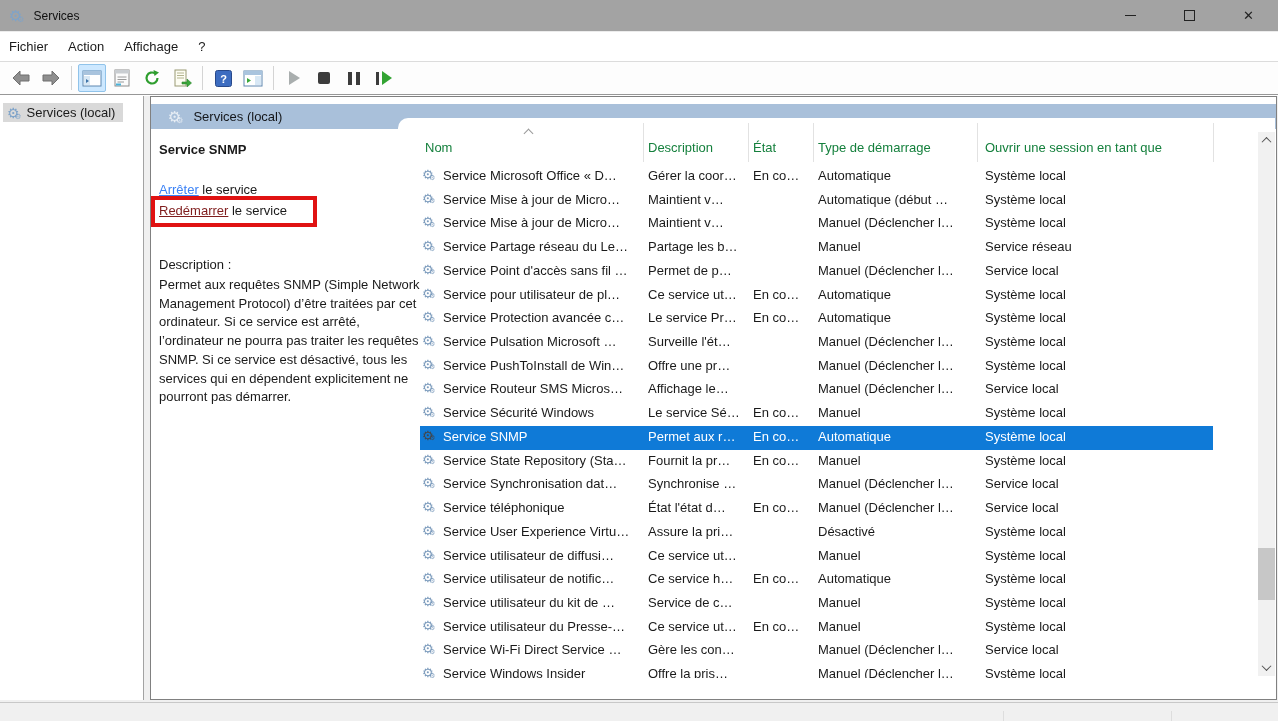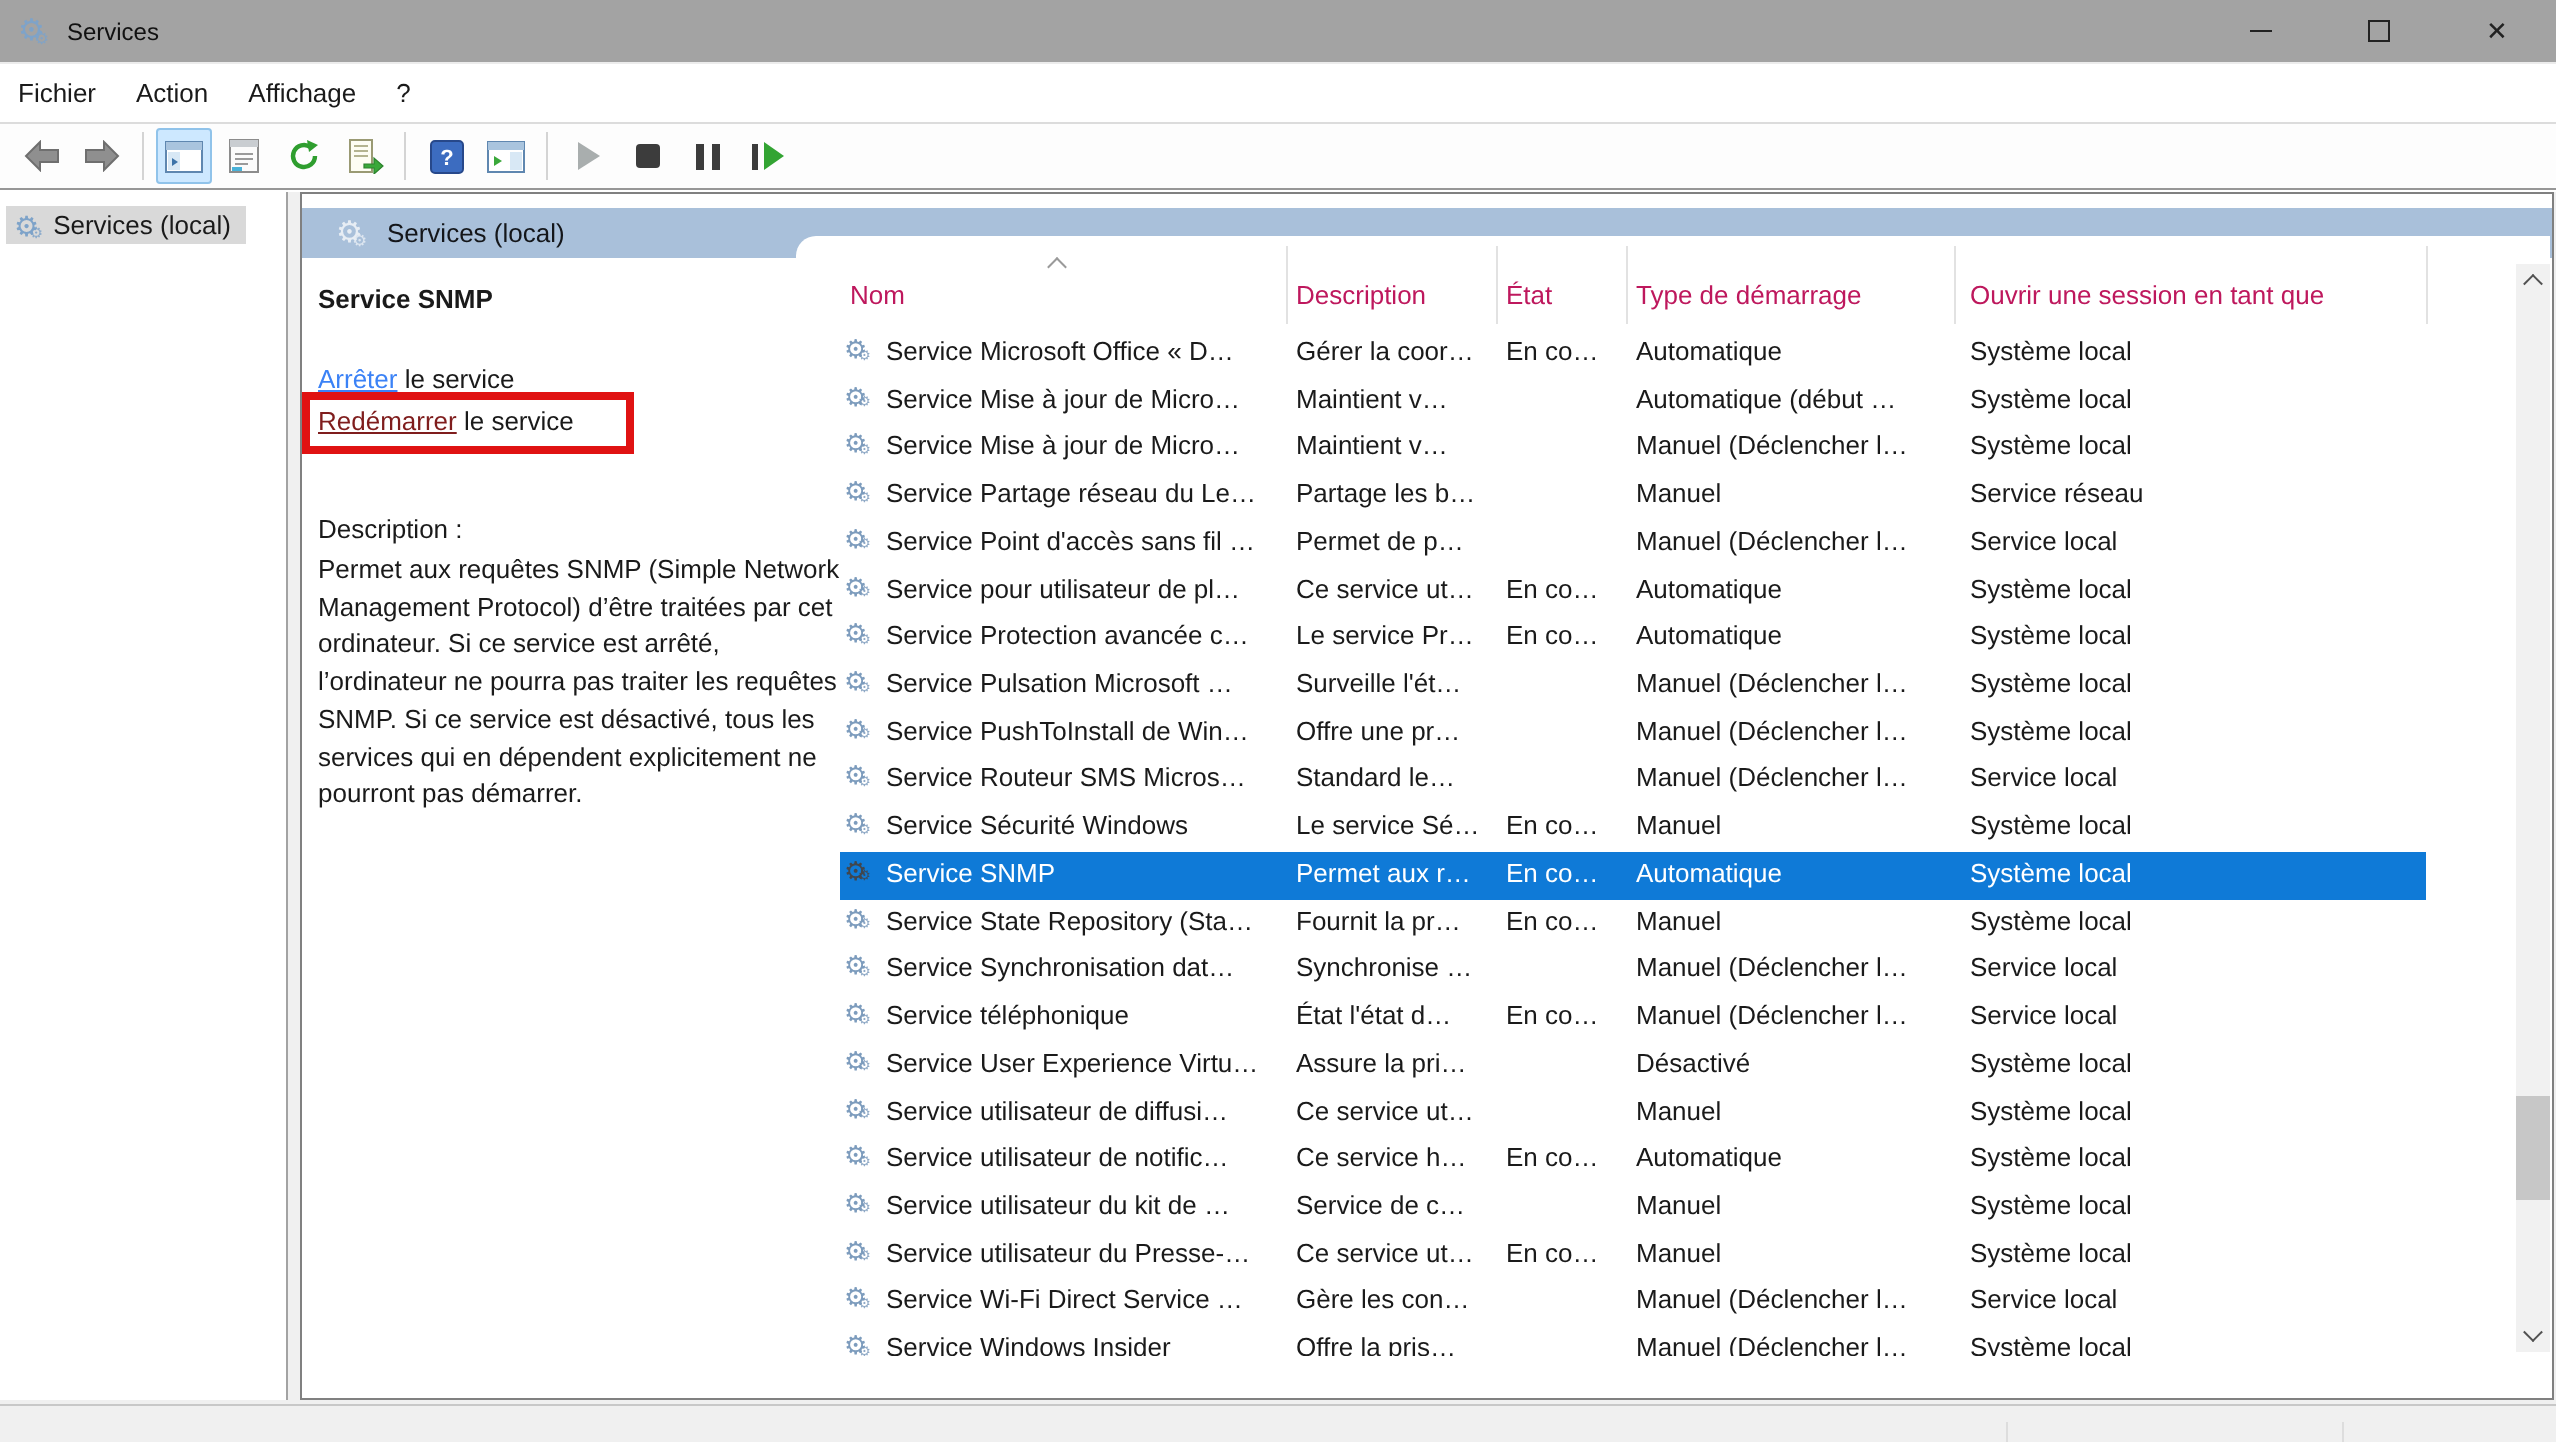--- a/index.html
+++ b/index.html
@@ -46,21 +46,21 @@
   #tree-root{display:inline-flex;align-items:center;gap:7px;margin:7px 0 0 3px;background:#d9d9d9;padding:2px 8px 2px 4px;font-size:13px;}
   #tree-root .gear{font-size:14px;color:#7ea3c9;}
 
   #main-panel{position:absolute;left:150px;top:0;width:1127px;height:604px;background:#fff;border:1px solid #808080;box-sizing:border-box;}
   #band{position:absolute;left:0;top:7px;right:0;height:25px;background:#a9c0da;z-index:1;display:flex;align-items:center;}
   #band .gear{font-size:15px;color:#e7edf4;margin-left:17px;}
   #band-label{font-size:13px;margin-left:12px;color:#14161a;}
 
   
   #list-panel{position:absolute;left:247px;top:21px;right:1px;height:560px;background:#fff;border-top-left-radius:10px;z-index:2;}
-  .hdr-label{position:absolute;top:22px;font-size:13px;color:#be185d;white-space:nowrap;}
+  .hdr-label{position:absolute;top:22px;font-size:13px;color:#15803d;white-space:nowrap;}
   .hsep{position:absolute;top:5px;height:39px;width:1px;background:#e2e2e2;}
   #sort-caret{position:absolute;left:127px;top:12px;width:6px;height:6px;border-left:1px solid #9a9a9a;border-top:1px solid #9a9a9a;transform:rotate(45deg);}
   #table-body{position:absolute;left:22px;top:47px;width:793px;height:513px;overflow:hidden;}
   .lrow{position:relative;height:23.72px;font-size:13px;white-space:nowrap;}
   .lrow .cell{position:absolute;top:3px;overflow:hidden;}
   .cell.name{left:23px;width:202px;}
   .cell.description{left:228px;width:100px;}
   .cell.state{left:333px;width:62px;}
   .cell.startup{left:398px;width:162px;}
   .cell.logon{left:565px;width:220px;}
@@ -305,21 +305,21 @@
             <span class="gear rowgear"></span>
             <span class="cell name">Service PushToInstall de Win…</span>
             <span class="cell description">Offre une pr…</span>
             <span class="cell state"></span>
             <span class="cell startup">Manuel (Déclencher l…</span>
             <span class="cell logon">Système local</span>
           </div>
           <div class="lrow">
             <span class="gear rowgear"></span>
             <span class="cell name">Service Routeur SMS Micros…</span>
-            <span class="cell description">Standard le…</span>
+            <span class="cell description">Affichage le…</span>
             <span class="cell state"></span>
             <span class="cell startup">Manuel (Déclencher l…</span>
             <span class="cell logon">Service local</span>
           </div>
           <div class="lrow">
             <span class="gear rowgear"></span>
             <span class="cell name">Service Sécurité Windows</span>
             <span class="cell description">Le service Sé…</span>
             <span class="cell state">En co…</span>
             <span class="cell startup">Manuel</span>

